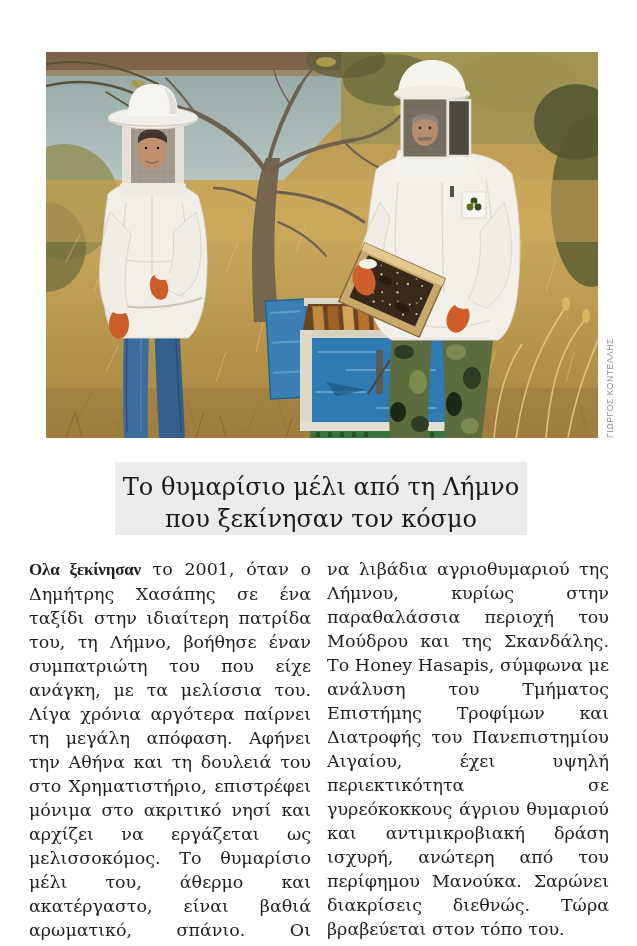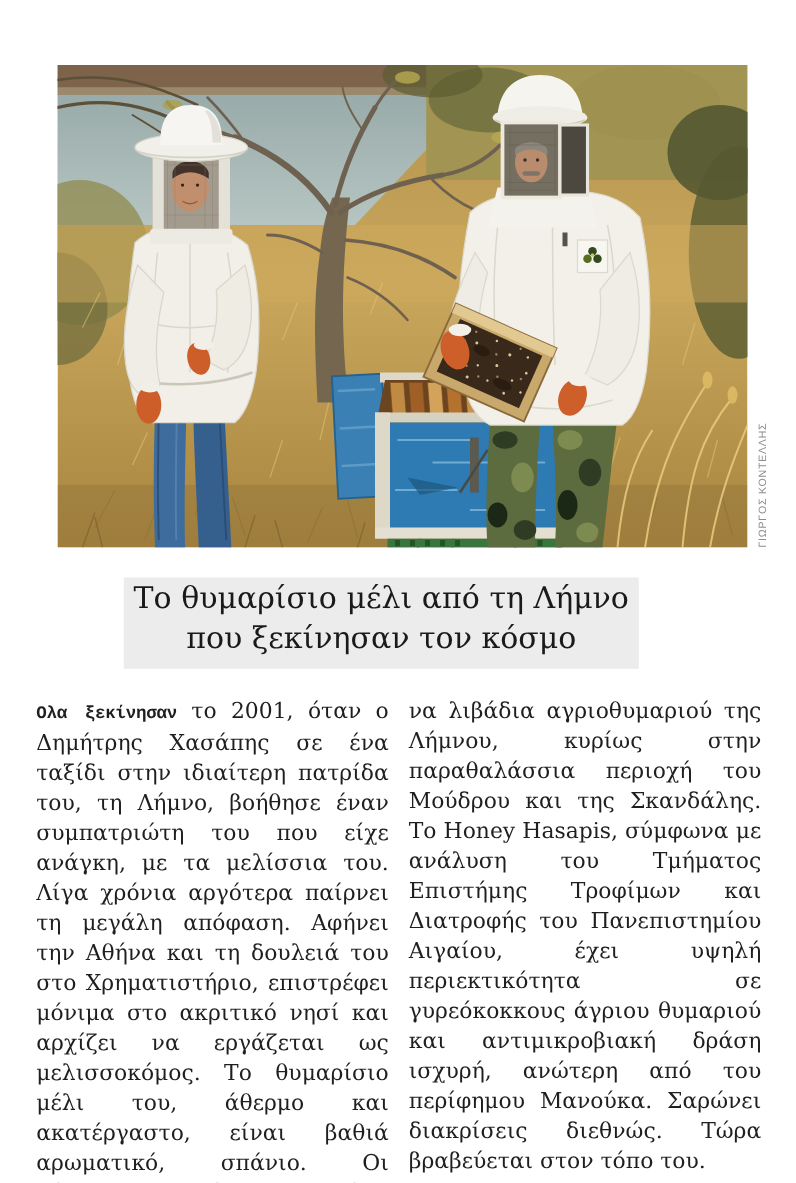--- a/index.html
+++ b/index.html
@@ -17,42 +17,42 @@
   .photo-wrap svg{display:block;width:552px;height:386px;}
   .photo-credit{
     position:absolute;left:602px;top:52px;width:16px;height:386px;
     writing-mode:vertical-rl;transform:rotate(180deg);
     font-family:"Liberation Sans", sans-serif;
     font-size:8.5px;letter-spacing:.6px;color:#8d8d8d;
     display:flex;align-items:center;
   }
   
   .title-box{
-    position:absolute;left:99px;top:462px;width:412px;height:73px;
+    position:absolute;left:115px;top:462px;width:412px;height:73px;
     background:#ececec;
-    display:flex;flex-direction:column;justify-content:flex-start;
+    display:flex;flex-direction:column;justify-content:flex-end;
     text-align:center;
   }
   .title-box .tline{
     font-size:24px;line-height:32px;color:#1a1a1a;font-weight:400;
   }
   
   .body-cols{
     position:absolute;left:29px;top:557px;width:580px;
     display:flex;gap:16px;
   }
   .col{
     width:282px;
     font-size:17.5px;line-height:24px;color:#1f1f1f;
     text-align:justify;
     hyphens:none;
   }
   .lead{
-    font-family:Liberation Mono, monospace;
-    font-weight:bold;font-size:14px;letter-spacing:-.2px;
+    font-family:Liberation Serif, serif;
+    font-weight:bold;font-size:17px;letter-spacing:-.2px;
   }
 </style>
 </head>
 <body>
 
 <div class="page">
 
   <div class="photo-wrap">
     <svg viewBox="0 0 552 386" xmlns="http://www.w3.org/2000/svg">
       <defs>

